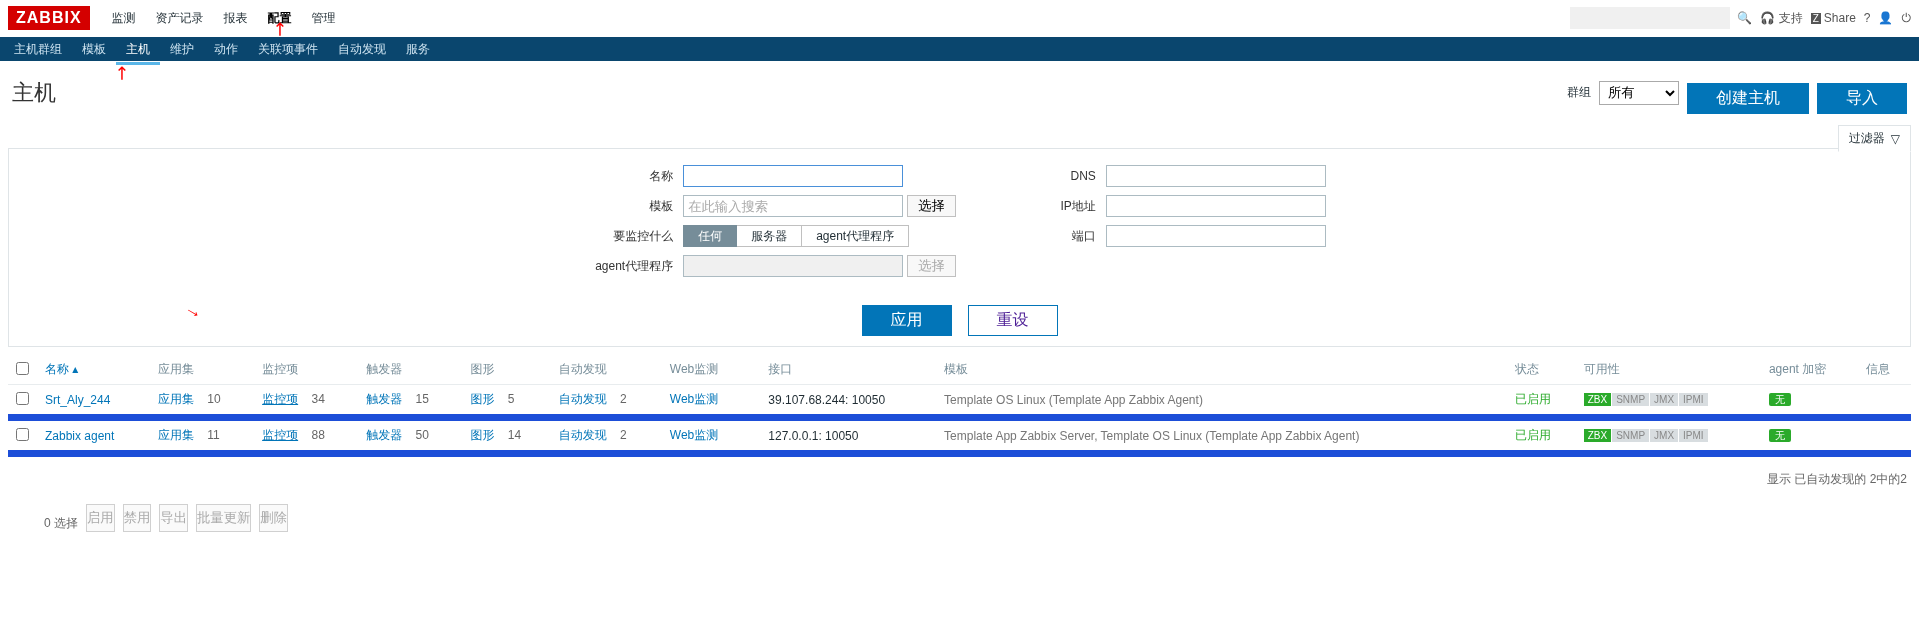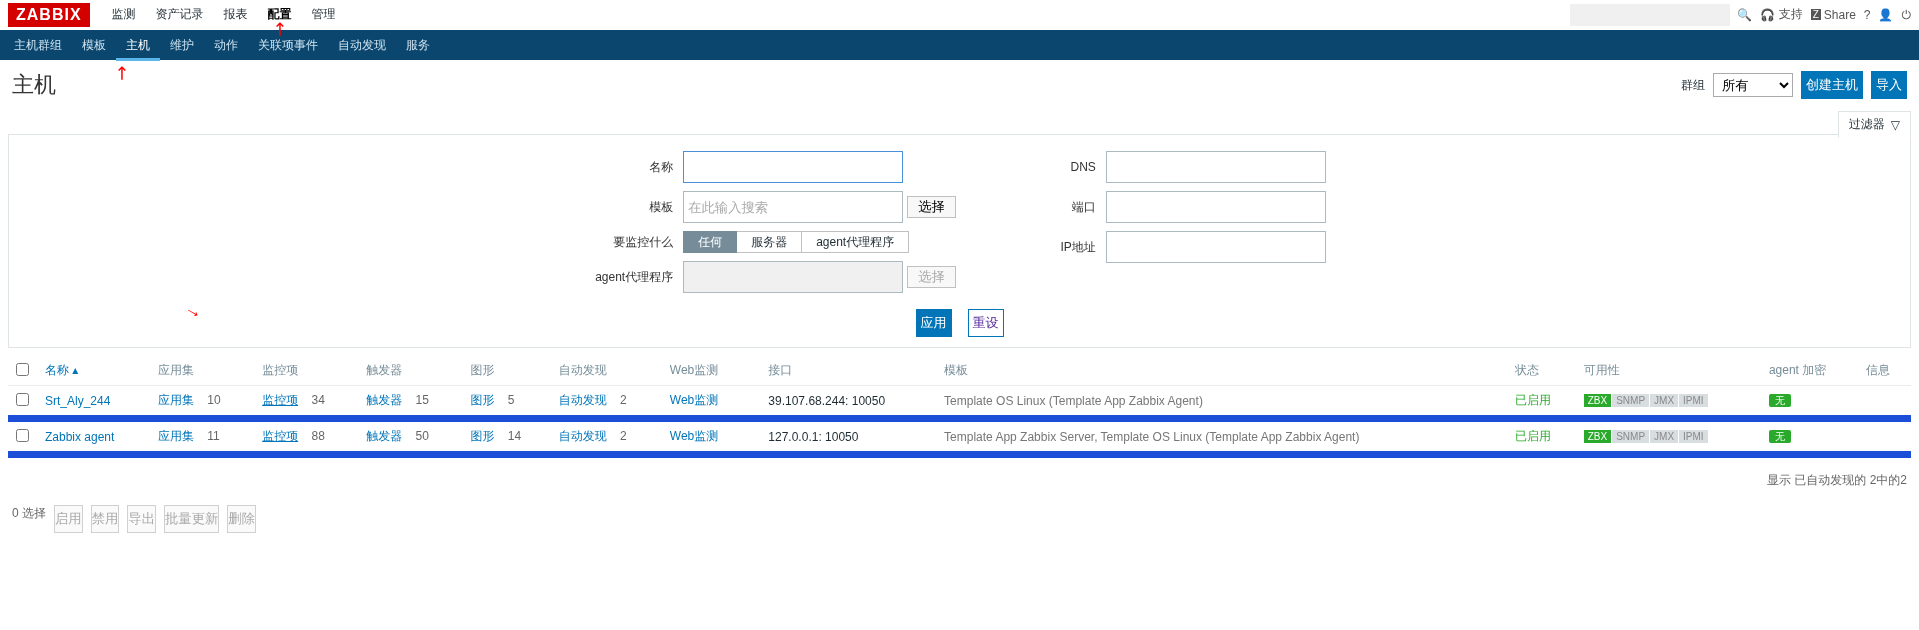--- a/index.html
+++ b/index.html
@@ -1,58 +1,58 @@
 <!DOCTYPE html>
 <html><head>
 <meta charset="utf-8">
 <style>
 * { margin: 0; padding: 0; box-sizing: border-box; }
 body { font-family: Arial, "Microsoft YaHei", sans-serif; font-size: 12px; color: #1f2c33; background: #fff; }
 a { color: #0275b8; text-decoration: none; }
 
 
-.topbar { display: flex; align-items: center; height: 30px; background: #fff; border-bottom: 1px solid #fff; padding: 0 8px; }
+.topbar { display: flex; align-items: center; height: 37px; background: #fff; border-bottom: 1px solid #fff; padding: 0 8px; }
 .logo { background: #d40000; color: #fff; font-weight: bold; font-size: 16px; padding: 3px 8px; letter-spacing: 1px; margin-right: 12px; }
 .topnav { display: flex; }
 .topnav-item { padding: 6px 10px; color: #1f2c33; cursor: pointer; position: relative; }
 .topnav-item.active { color: #000; font-weight: bold; }
 .top-right { margin-left: auto; display: flex; align-items: center; gap: 8px; }
 .search-box { width: 160px; height: 22px; background: #f0f0f0; border: none; padding: 0 6px; }
 .search-icon { color: #888; cursor: pointer; }
 .top-link { color: #555; cursor: pointer; display: flex; align-items: center; gap: 3px; }
 .icon { display: inline-block; }
 
 
-.subnav { display: flex; background: #0a466e; height: 30px; align-items: center; padding: 0 4px; }
+.subnav { display: flex; background: #0a466e; height: 24px; align-items: center; padding: 0 4px; }
 .subnav-item { padding: 7px 10px; color: #cde3f0; cursor: pointer; }
 .subnav-item.active { color: #fff; border-bottom: 3px solid #5ab6e8; padding-bottom: 4px; }
 
 
 .arrow { position: absolute; color: red; font-size: 18px; pointer-events: none; }
 .arrow1 { left: 272px; top: 18px; transform: rotate(-45deg); }
 .arrow2 { left: 114px; top: 62px; transform: rotate(-45deg); }
 .arrow3 { left: 185px; top: 300px; transform: rotate(30deg); }
 
 
 .page-header { display: flex; align-items: center; padding: 10px 12px; }
 .page-title { font-size: 22px; font-weight: normal; color: #333; }
 .header-right { margin-left: auto; display: flex; align-items: center; gap: 8px; }
 .select-group { height: 24px; border: 1px solid #aaa; background: #fff; padding: 0 4px; min-width: 80px; }
-.btn { padding: 4px 4px; border: 1px solid #0275b8; background: #0275b8; color: #fff; cursor: pointer; font-size: 13px; }
+.btn { padding: 4px 28px; border: 1px solid #0275b8; background: #0275b8; color: #fff; cursor: pointer; font-size: 16px; margin-top: 12px; }
 .btn-outline { background: #fff; color: #4c1d95; }
 
 
 .filter-wrap { margin: 0 8px; border: 1px solid #dfe4e7; position: relative; }
 .filter-tab { position: absolute; right: -1px; top: -24px; border: 1px solid #dfe4e7; border-bottom: 1px solid #fff; background: #fff; padding: 4px 10px; display: flex; align-items: center; gap: 6px; }
 .filter-body { padding: 16px 0 10px; }
 .filter-cols { display: flex; justify-content: center; gap: 60px; }
 .filter-col { }
 .filter-row { display: flex; align-items: center; margin-bottom: 8px; }
 .filter-label { width: 90px; text-align: right; padding-right: 10px; color: #333; }
-.text-input { width: 220px; height: 32px; border: 1px solid #acbbc2; padding: 0 4px; }
+.text-input { width: 220px; height: 22px; border: 1px solid #acbbc2; padding: 0 4px; }
 .text-input.focus { border: 1px solid #4a90d9; }
 .btn-small { height: 22px; padding: 0 10px; border: 1px solid #c0c0c0; background: #f8f8f8; cursor: pointer; margin-left: 4px; }
 .seg-group { display: flex; }
 .seg { height: 22px; padding: 0 14px; border: 1px solid #c0c0c0; background: #fff; cursor: pointer; display: flex; align-items: center; }
 .seg.active { background: #768d99; color: #fff; border-color: #768d99; }
 .seg + .seg { border-left: none; }
 .filter-actions { display: flex; justify-content: center; gap: 16px; margin-top: 8px; }
 
 
 .table-wrap { margin: 8px; }
@@ -64,21 +64,21 @@
 .avail-group { display: flex; gap: 1px; }
 .avail { font-size: 10px; padding: 1px 4px; border-radius: 0; background: #d8dde0; color: #888; }
 .avail.on { background: #2aaa2a; color: #fff; }
 .enc-badge { background: #2aaa2a; color: #fff; font-size: 10px; padding: 1px 6px; border-radius: 2px; }
 .count { color: #666; margin-left: 10px; }
 .link-u { text-decoration: underline; color: #0275b8; }
 
 .table-footer-text { text-align: right; color: #666; padding: 6px 12px; }
 
 
-.bottom-actions { display: flex; align-items: flex-start; gap: 8px; padding: 10px 12px; }
+.bottom-actions { display: flex; align-items: flex-end; gap: 8px; padding: 10px 12px; margin-left: 32px; }
 .btn-disabled { padding: 4px 0; border: 1px solid #d0d0d0; background: #fafafa; color: #aaa; cursor: not-allowed; }
 .sel-count { color: #666; }
 
 input[type=checkbox] { cursor: pointer; }
 ::placeholder { color: #aaa; }
 </style>
 </head>
 <body>
 
 <div class="topbar">
@@ -159,25 +159,25 @@
           <input class="text-input" disabled="" style="background: rgb(240, 240, 240);">
           <button class="btn-small" disabled="" style="color:#aaa;">选择</button>
         </div>
       </div>
       <div class="filter-col">
         <div class="filter-row">
           <div class="filter-label">DNS</div>
           <input class="text-input" style="">
         </div>
         <div class="filter-row">
+          <div class="filter-label">IP地址</div>
+          <input class="text-input" style="">
+        </div>
+        <div class="filter-row">
           <div class="filter-label">端口</div>
-          <input class="text-input" style="">
-        </div>
-        <div class="filter-row">
-          <div class="filter-label">IP地址</div>
           <input class="text-input" style="">
         </div>
       </div>
     </div>
     <div class="filter-actions">
       <button class="btn">应用</button>
       <button class="btn btn-outline">重设</button>
     </div>
   </div>
 </div>

